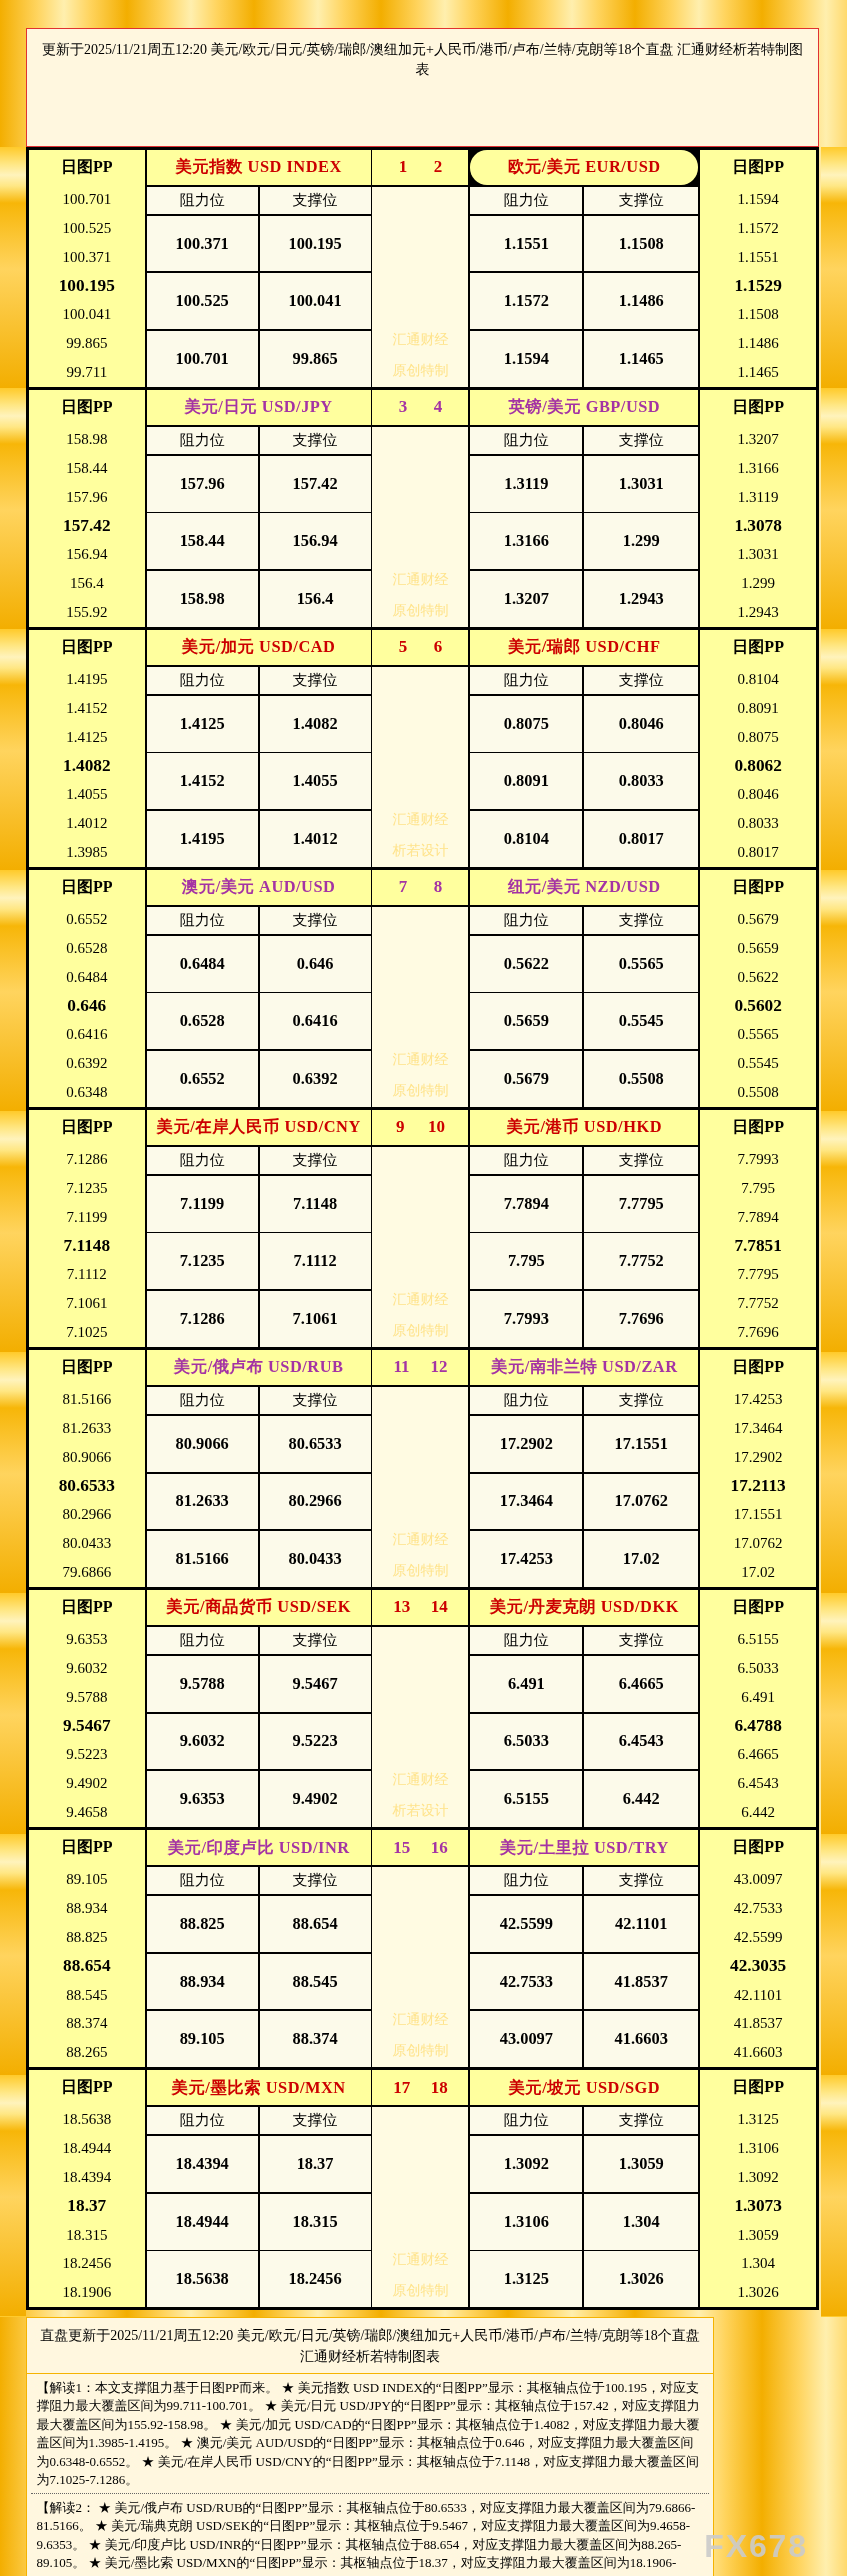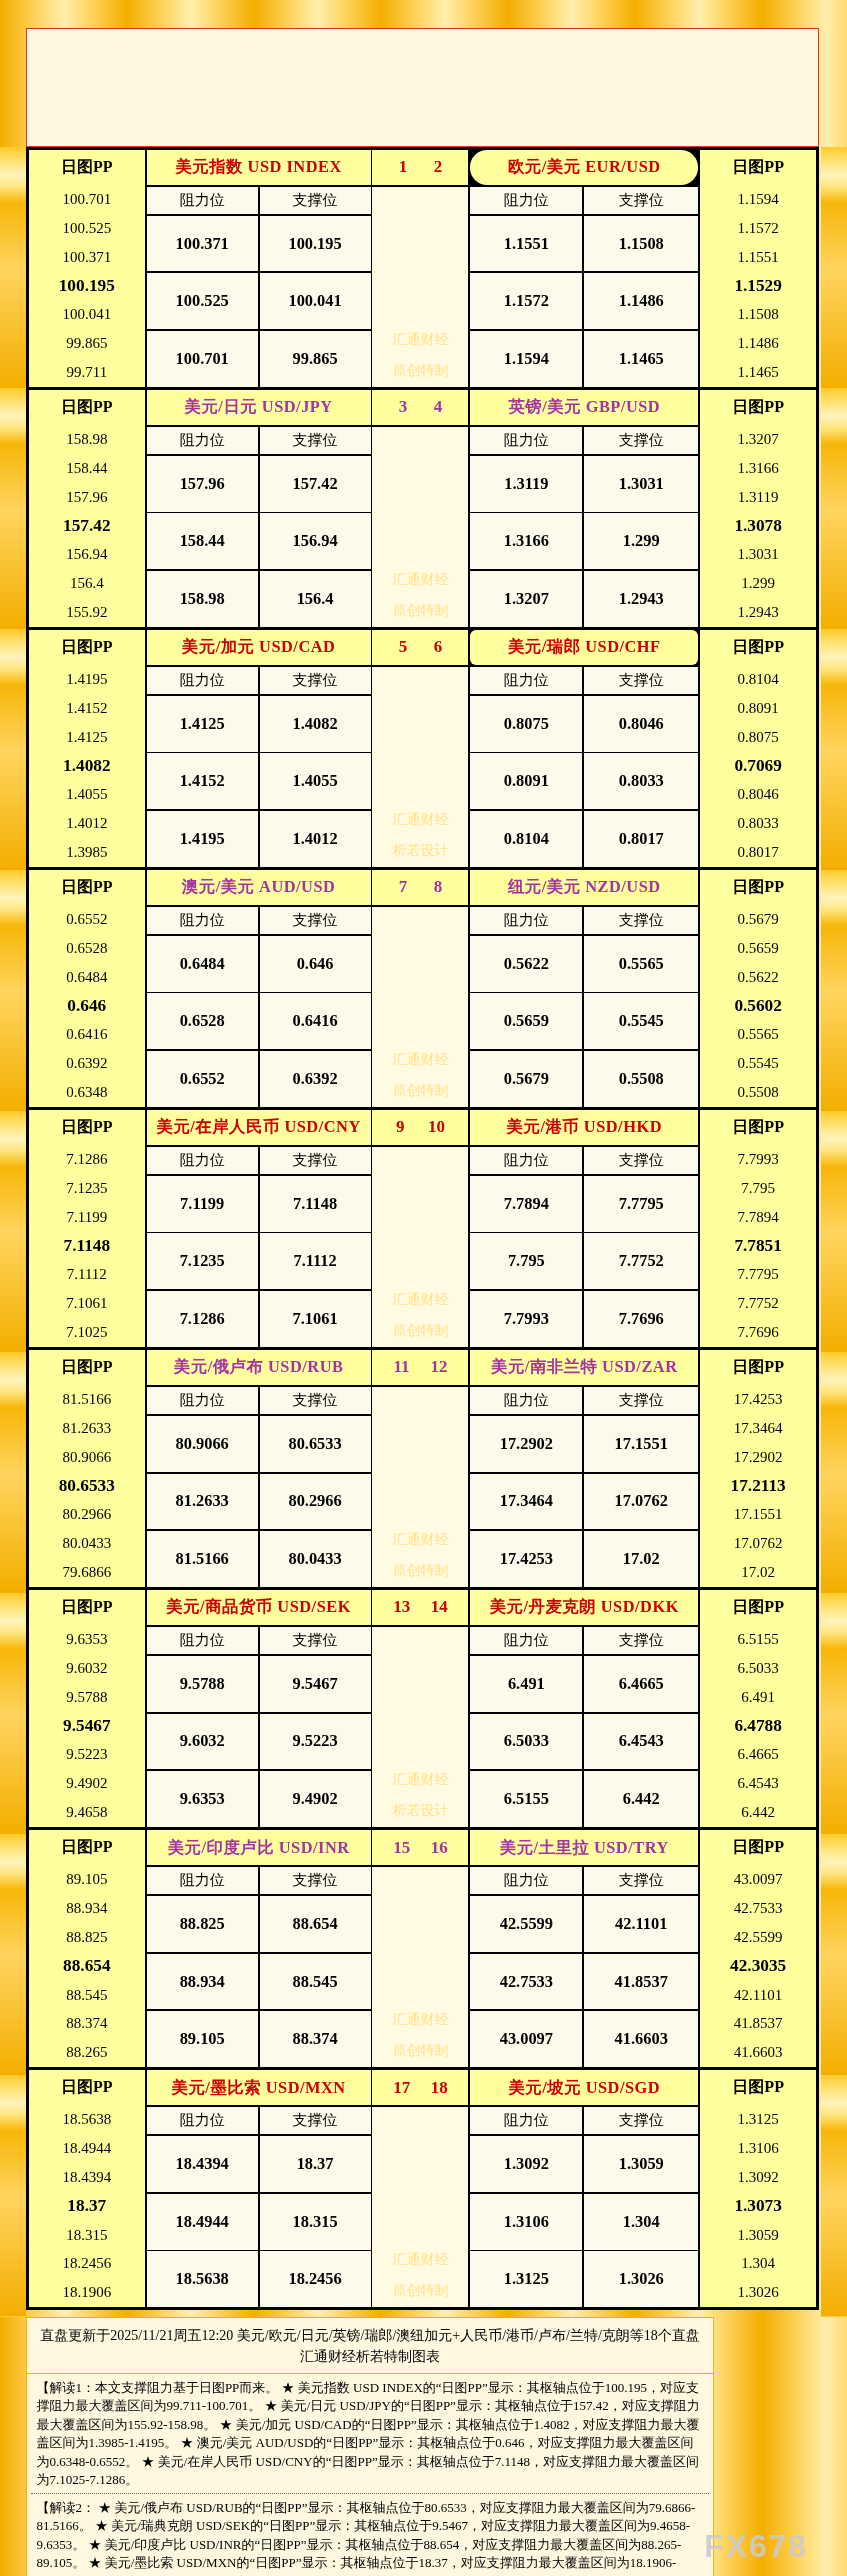--- a/index.html
+++ b/index.html
@@ -84,20 +84,21 @@
     font-size:32px;font-weight:bold;color:#cbcbcb;letter-spacing:1.9px;opacity:0.9;
   }
 </style>
 </head>
 <body>
 
 <div class="side-strip strip-left"></div>
 <div class="side-strip strip-right"></div>
 
 <div class="header-box">
+  <div class="update-line">更新于2025/11/21周五12:20 美元/欧元/日元/英镑/瑞郎/澳纽加元+人民币/港币/卢布/兰特/克朗等18个直盘 汇通财经析若特制图表</div>
 </div>
 
 <div class="pivot-table">
     <div class="block">
       <div class="pp-col" style="grid-area: 1 / 1 / 9;">
         <div class="pp-head">日图PP</div>
         <div class="pp-val">100.701</div>
         <div class="pp-val">100.525</div>
         <div class="pp-val">100.371</div>
         <div class="pp-val pivot">100.195</div>
@@ -203,27 +204,27 @@
         <div class="pp-val pivot">1.4082</div>
         <div class="pp-val">1.4055</div>
         <div class="pp-val">1.4012</div>
         <div class="pp-val">1.3985</div>
       </div>
       <div class="pp-col" style="grid-area: 1 / 7 / 9;">
         <div class="pp-head">日图PP</div>
         <div class="pp-val">0.8104</div>
         <div class="pp-val">0.8091</div>
         <div class="pp-val">0.8075</div>
-        <div class="pp-val pivot">0.7069</div>
+        <div class="pp-val pivot">0.8062</div>
         <div class="pp-val">0.8046</div>
         <div class="pp-val">0.8033</div>
         <div class="pp-val">0.8017</div>
       </div>
       <div class="cell hdr-bg pair-title red" style="grid-area: 1 / 2 / auto / 4;">美元/加元 USD/CAD</div>
-      <div class="cell hdr-bg pair-title red" style="grid-area: 1 / 5 / auto / 7; border-radius: 6px;">美元/瑞郎 USD/CHF</div>
+      <div class="cell hdr-bg pair-title red" style="grid-area: 1 / 5 / auto / 7;">美元/瑞郎 USD/CHF</div>
       <div class="cell hdr-bg" style="grid-area: 1 / 4;">
         <div class="nums red">
           <div class="">5</div>
           <div class="">6</div>
         </div>
       </div>
       <div class="cell val-bg sub-hdr" style="grid-area: 2 / 2;">阻力位</div>
       <div class="cell val-bg sub-hdr" style="grid-area: 2 / 3;">支撑位</div>
       <div class="cell val-bg sub-hdr" style="grid-area: 2 / 5;">阻力位</div>
       <div class="cell val-bg sub-hdr" style="grid-area: 2 / 6;">支撑位</div>

